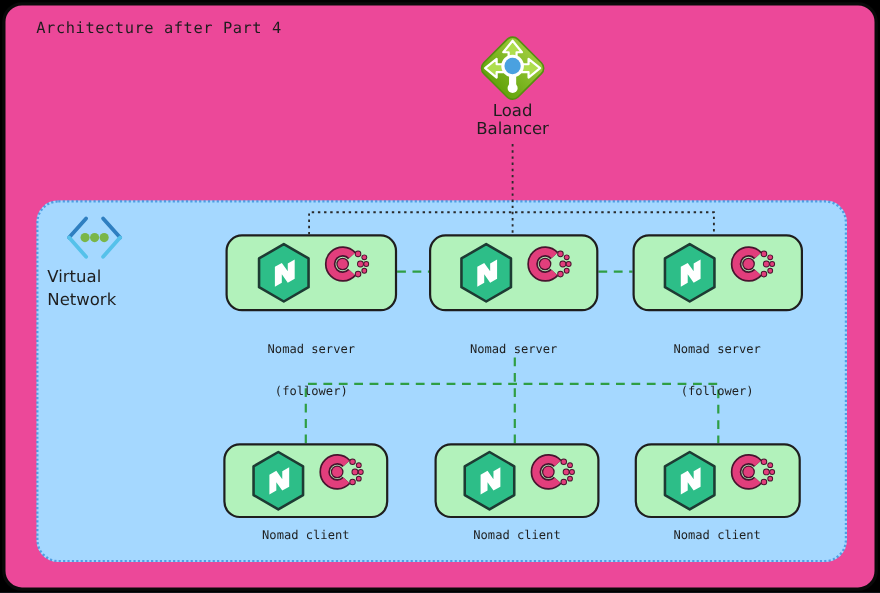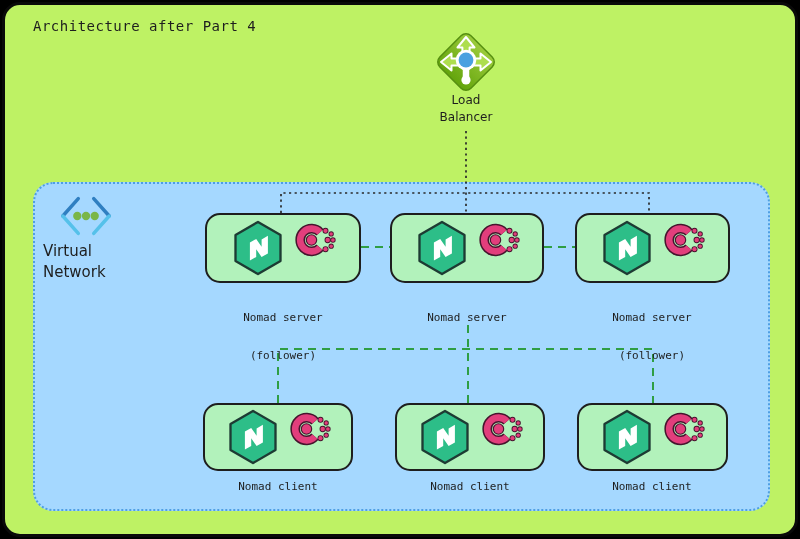--- a/index.html
+++ b/index.html
@@ -5,39 +5,39 @@
   html,body{margin:0;padding:0;}
   body{
     width:800px;height:539px;
     background:#000;
     font-family:"DejaVu Sans Mono", monospace;
     position:relative;
     overflow:hidden;
   }
   .page{
     position:absolute; inset:2px;
-    background:#bef264;
+    background:#ec4899;
     border:3px solid #0a0a0a;
     border-radius:18px;
     box-sizing:border-box;
   }
   .canvas{position:absolute; inset:0;}
 
   .title{
     position:absolute; left:28px; top:13px;
     font-size:14px; color:#1e1e1e; letter-spacing:0.5px;
     white-space:pre;
   }
 
   
   .lb-icon{position:absolute; left:427px; top:25px; width:68px; height:64px;}
   .lb-label{
     position:absolute; left:401px; top:87px; width:120px;
     text-align:center; font-family:"DejaVu Sans", sans-serif;
-    font-size:12px; line-height:17px; color:#1e1e1e;
+    font-size:15px; line-height:17px; color:#1e1e1e;
   }
 
   
   .vnet{
     position:absolute; left:28px; top:177px; width:737px; height:329px;
     background:#a5d8ff;
     border:2px dotted #4f9ee3;
     border-radius:20px;
     box-sizing:border-box;
     z-index:1;

